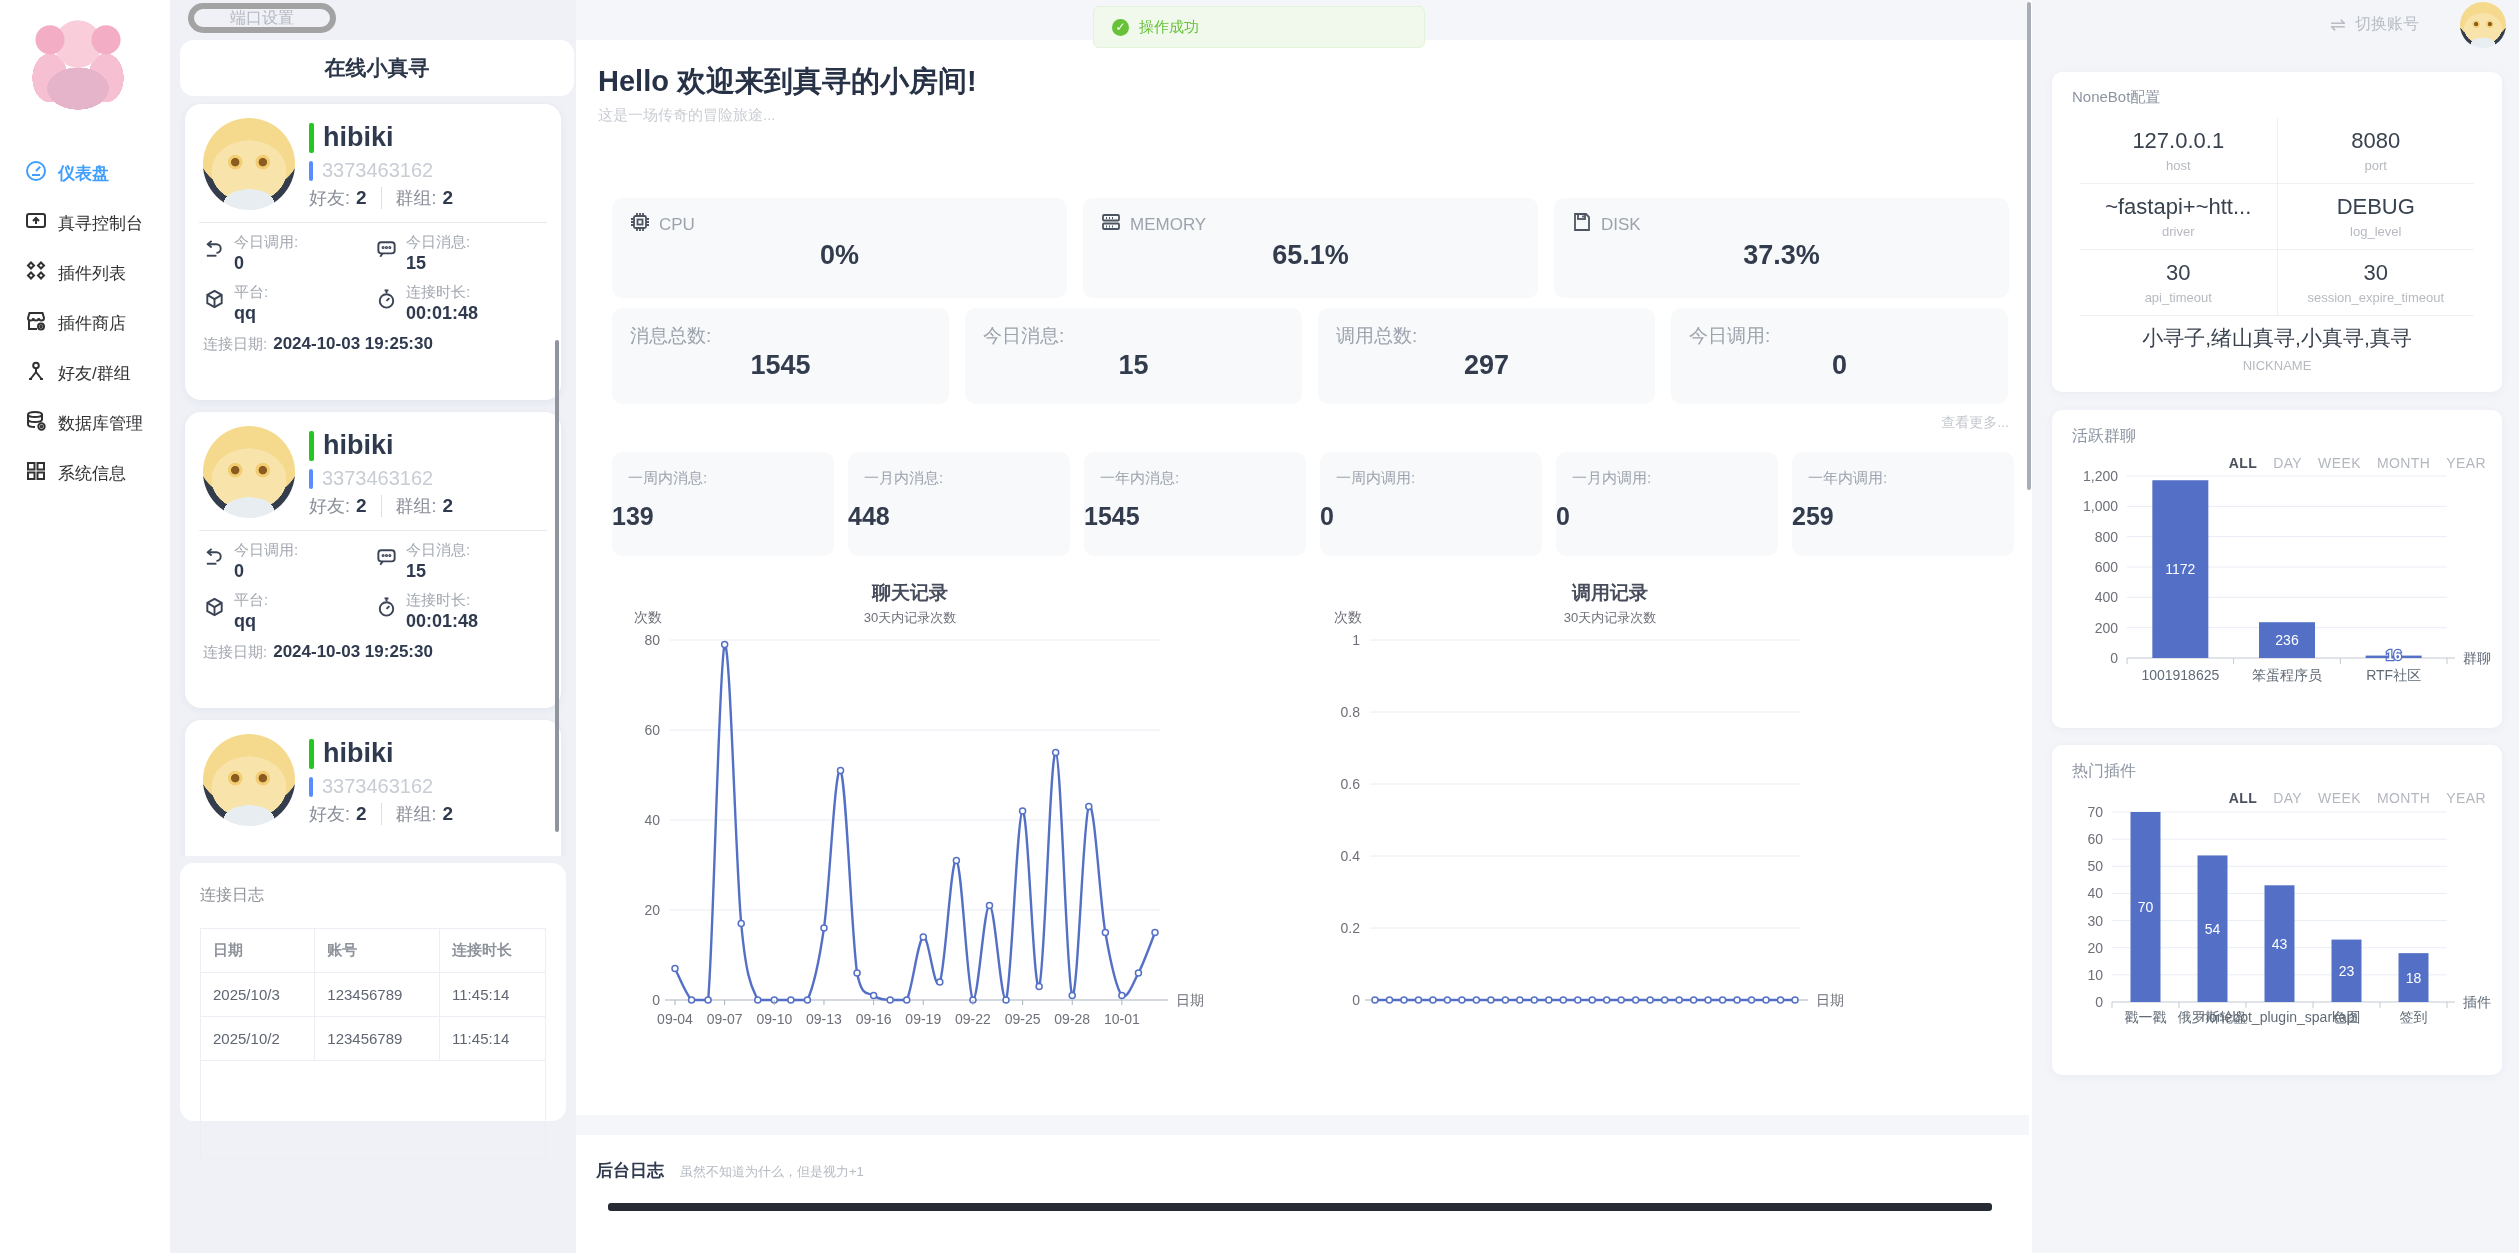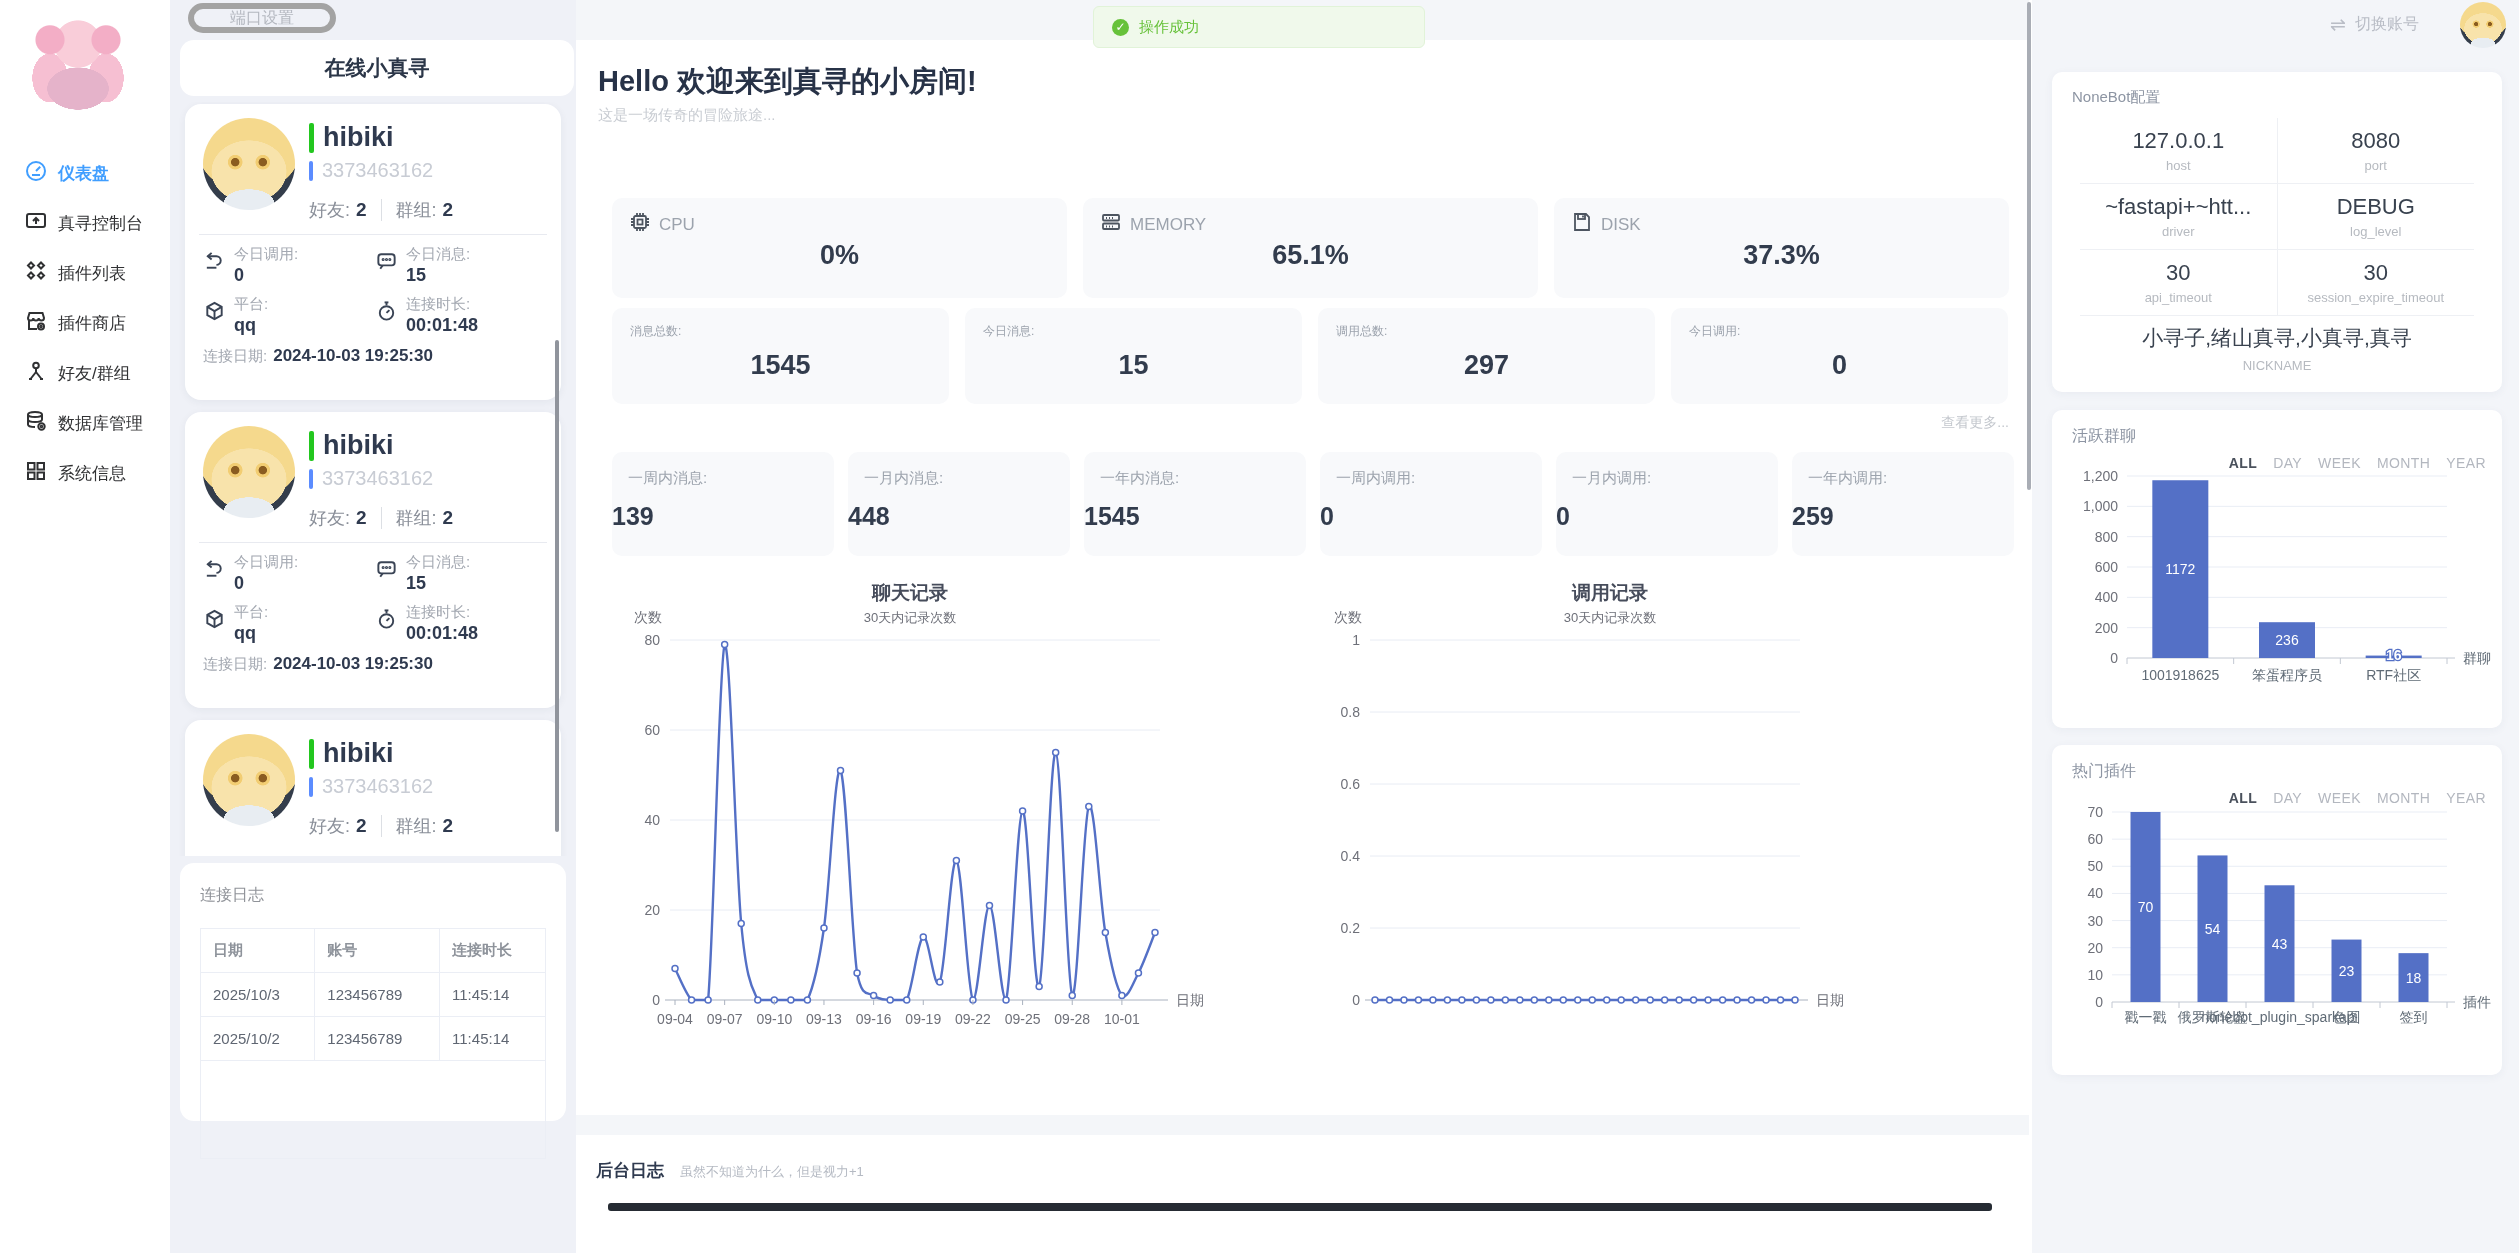--- a/index.html
+++ b/index.html
@@ -43,21 +43,21 @@
       radial-gradient(ellipse 62% 50% at 50% 36%,#f5d98d 0 88%,transparent 89%),
       radial-gradient(circle at 22% 30%,#fdf3da 0 9%,transparent 10%),
       #343d4b;}
   .bot-info{padding-top:4px;min-width:0;}
   .name-row{display:flex;align-items:center;gap:9px;}
   .bar-green{width:5px;height:30px;background:#23c71f;border-radius:2px;}
   .bot-name{font-size:27px;font-weight:bold;color:#2f3a4f;}
   .id-row{display:flex;align-items:center;gap:9px;margin-top:6px;}
   .bar-blue{width:4px;height:20px;background:#5b8cff;border-radius:2px;}
   .bot-id{font-size:20px;color:#c8ccd4;}
-  .fg-row{display:flex;align-items:center;margin-top:16px;font-size:18px;color:#8a8f99;}
+  .fg-row{display:flex;align-items:center;margin-top:4px;font-size:18px;color:#8a8f99;}
   .fg-row b{color:#2f3a4f;font-size:19px;margin-left:6px;}
   .vdiv{width:1px;height:22px;background:#dcdfe4;margin:0 14px;}
   .bot-divider{height:1px;background:#e8eaf0;margin:12px -4px 10px;}
   .bot-stats{display:grid;grid-template-columns:172px 1fr;row-gap:9px;}
   .stat{display:flex;gap:8px;}
   .stat svg{width:23px;height:23px;margin-top:5px;color:#3a4455;flex:0 0 23px;}
   .stat-label{font-size:15px;color:#a3a8b1;}
   .stat-value{font-size:18px;font-weight:bold;color:#2f3a4f;margin-top:1px;}
   .bot-date{margin-top:10px;font-size:15px;color:#a3a8b1;}
   .bot-date b{font-size:17px;color:#2f3a4f;margin-left:6px;}
@@ -73,21 +73,21 @@
 
   
   .maincol{position:absolute;left:576px;top:0;width:1453px;height:1253px;background:#f4f6f9;}
   .main-card{position:absolute;left:0;top:40px;width:1453px;height:1075px;background:#fff;}
   .hello{position:absolute;left:22px;top:22px;font-size:29px;font-weight:bold;color:#273247;}
   .hello-sub{position:absolute;left:22px;top:66px;font-size:15px;color:#c9cdd3;}
   .mini-card{position:absolute;background:#f8f9fb;border-radius:10px;}
   .sys-head{position:absolute;left:16px;top:12px;display:flex;align-items:center;gap:7px;font-size:17px;color:#9ca3ad;}
   .sys-head svg{width:24px;height:24px;color:#4d5560;}
   .mini-value{position:absolute;left:0;right:0;top:42px;text-align:center;font-size:27px;font-weight:bold;color:#323c4d;}
-  .mini-label{position:absolute;left:18px;top:15px;font-size:12px;color:#9ca3ad;}
+  .mini-label{position:absolute;left:18px;top:15px;font-size:19px;color:#9ca3ad;}
   .per-label{position:absolute;left:16px;top:17px;font-size:15px;color:#9ca3ad;}
   .per-value{position:absolute;left:0;right:0;top:50px;font-size:25px;font-weight:bold;color:#323c4d;}
   .viewmore{position:absolute;left:1233px;top:374px;width:200px;text-align:right;font-size:14px;color:#c3c7cd;cursor:pointer;}
   .log2-card{position:absolute;left:0;top:1135px;width:1453px;height:118px;background:#fff;}
   .log2-title{position:absolute;left:20px;top:24px;font-size:17px;font-weight:bold;color:#2f3a4f;}
   .log2-sub{position:absolute;left:104px;top:28px;font-size:13px;color:#b5bac3;}
   .darkbar{position:absolute;left:32px;top:68px;width:1384px;height:8px;background:#262b33;border-radius:3px;}
 
   .toast{position:absolute;left:1093px;top:6px;width:332px;height:42px;background:#f0f9eb;border:1px solid #e1f3d8;border-radius:6px;
     display:flex;align-items:center;gap:10px;padding-left:18px;font-size:15px;color:#67c23a;z-index:8;}

